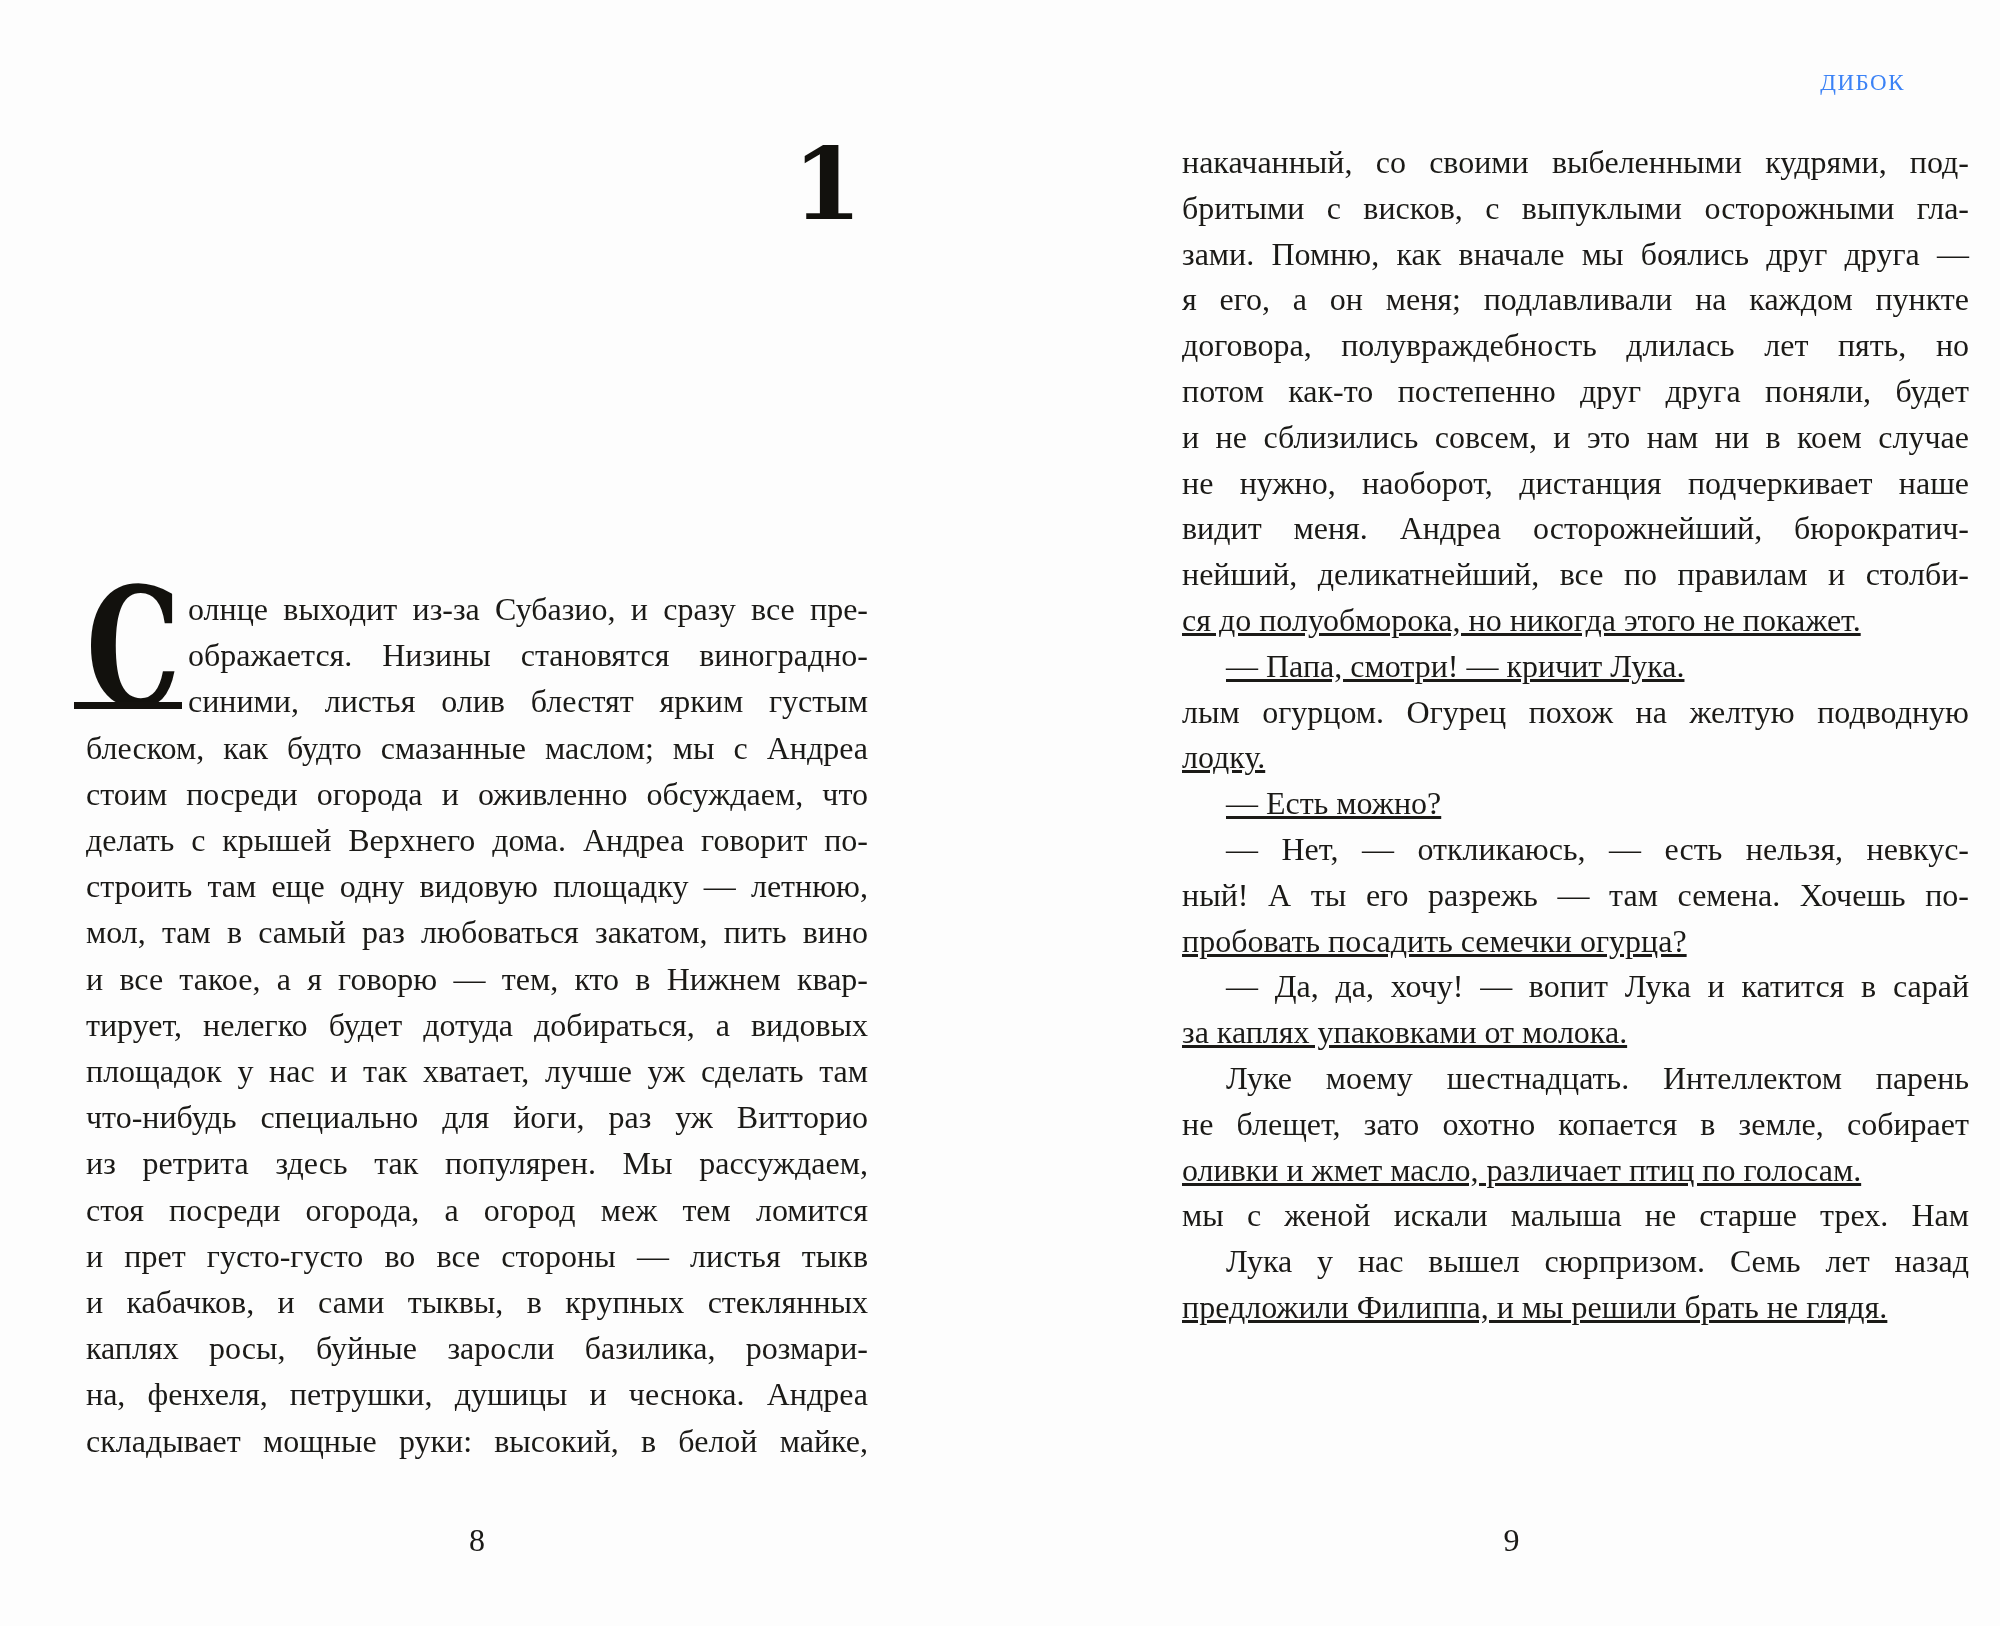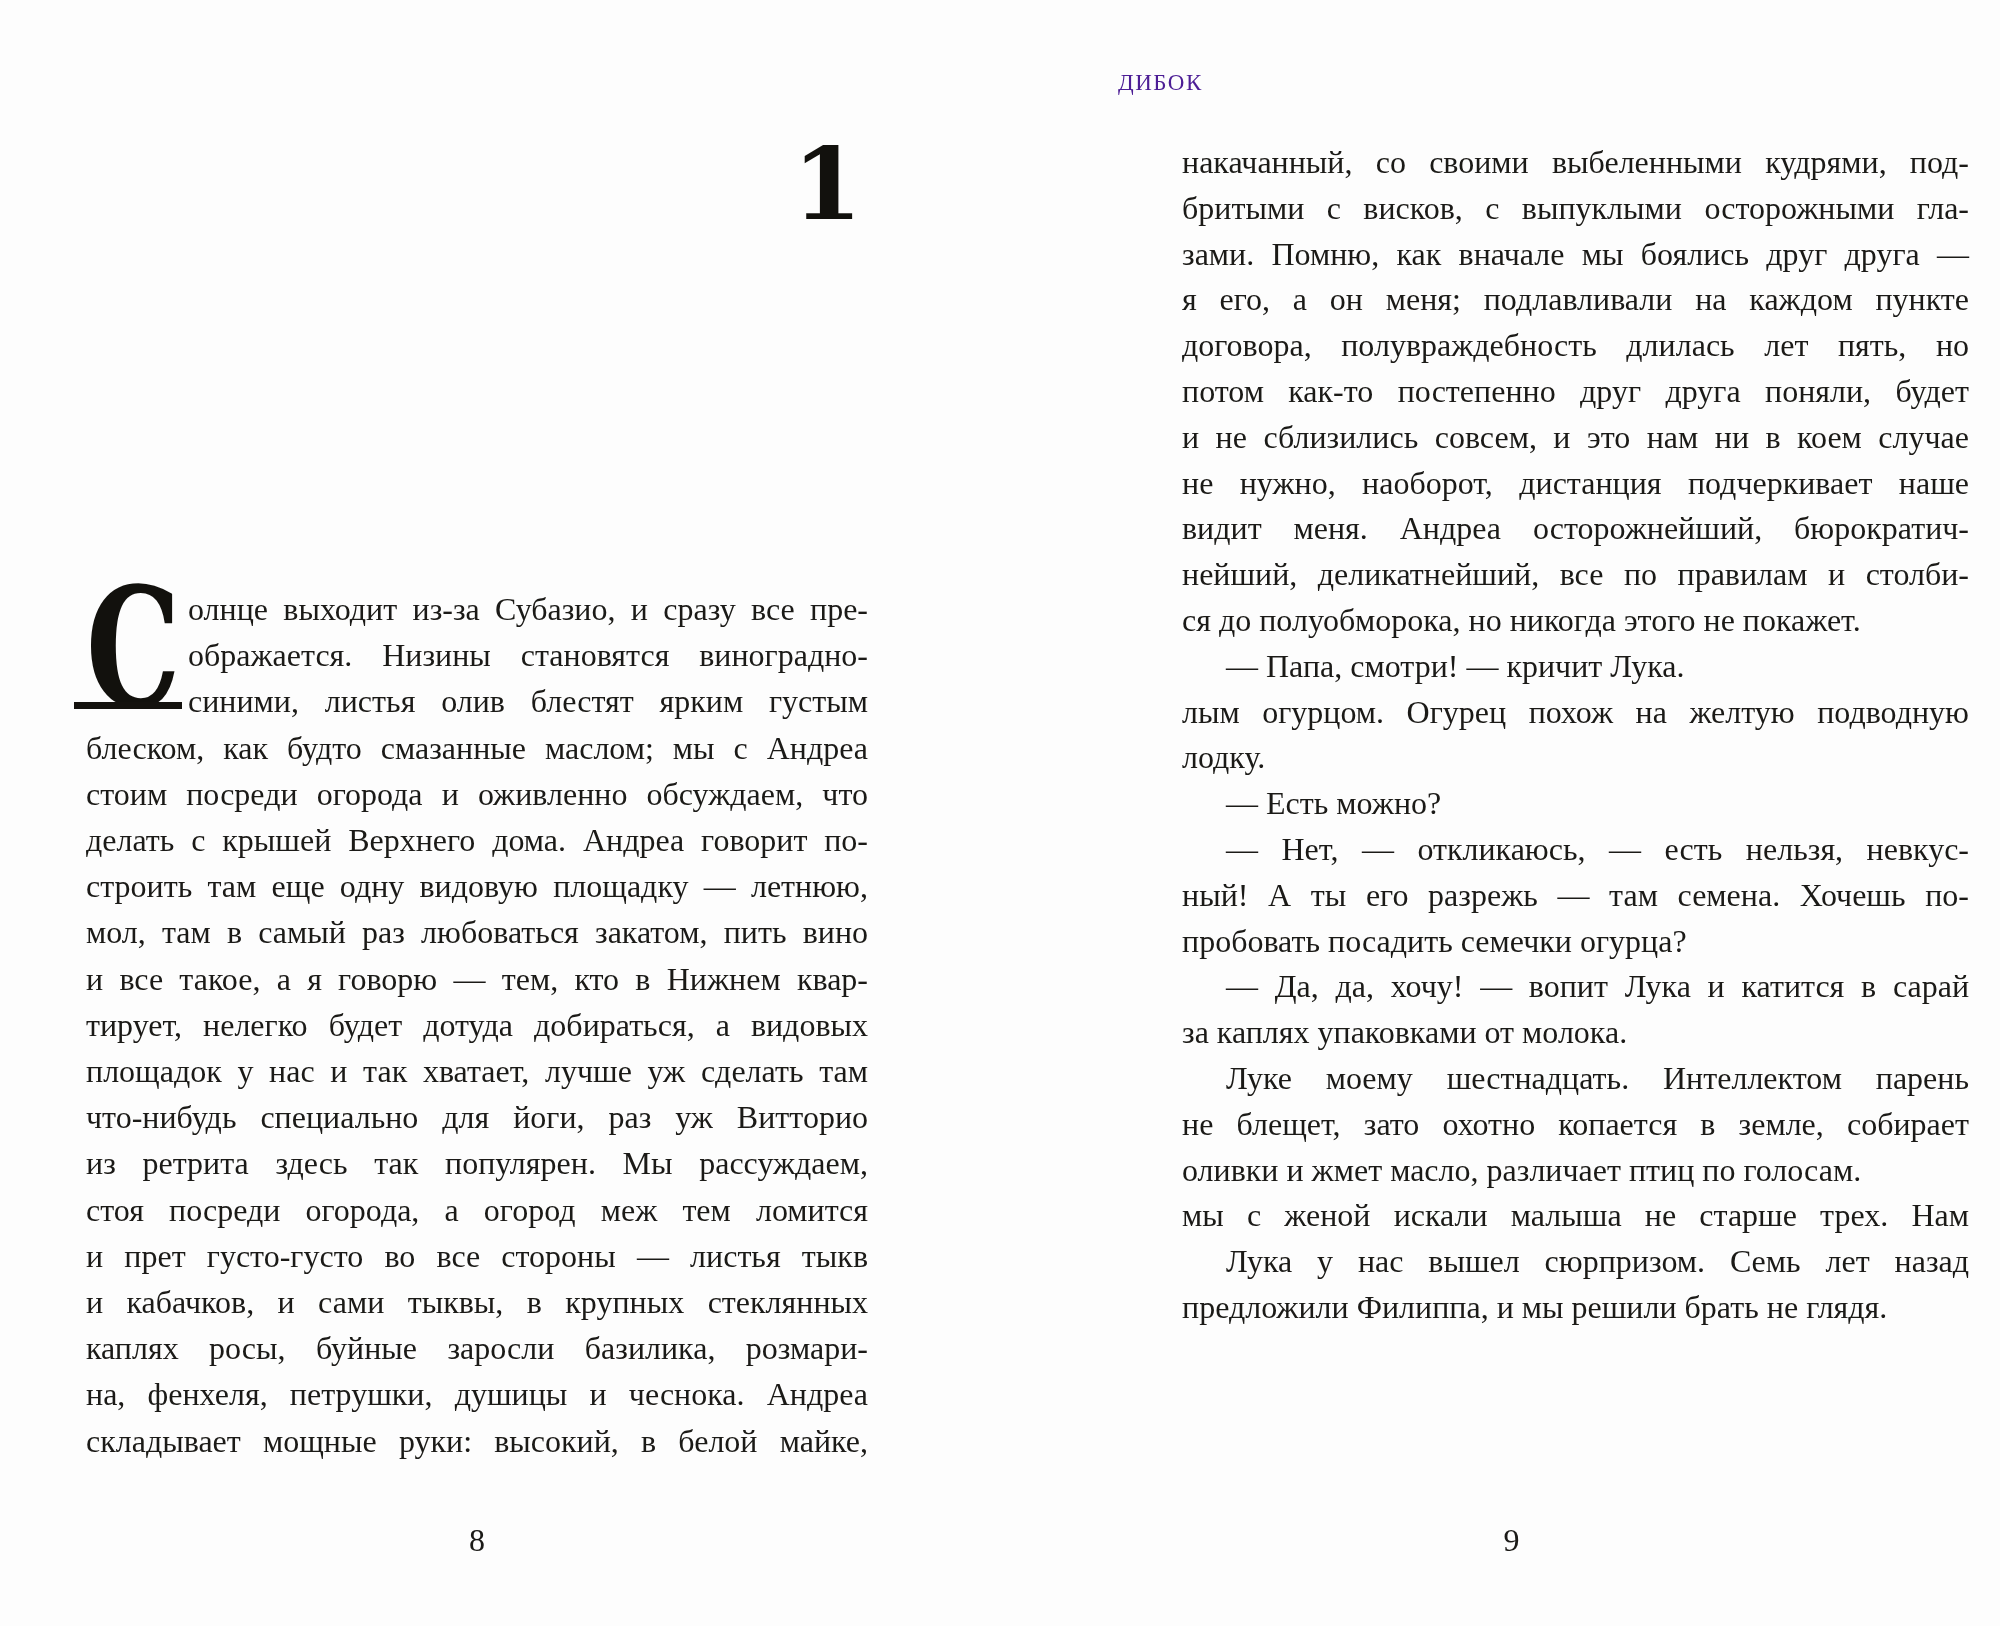--- a/index.html
+++ b/index.html
@@ -10,23 +10,24 @@
     color: #1b1a17;
     position: relative;
     overflow: hidden;
   }
   .spread { position: absolute; inset: 0; }
 
   
   .running-header {
     position: absolute;
     left: 1118px; top: 70px; width: 787px;
+    text-align: right;
     font-size: 23px;
     letter-spacing: 1.5px;
-    color: #4c1d95;
+    color: #3b82f6;
   }
 
   
   .chapter-number {
     position: absolute;
     left: 86px; top: 134px; width: 776px;
     text-align: right;
     font-family: "DejaVu Serif", serif;
     font-weight: bold;
     font-size: 100px;
@@ -40,21 +41,21 @@
     font-size: 32px;
     color: #1b1a17;
   }
   .text-col.left  { left: 86px;  top: 586px; width: 782px; line-height: 46.2px; }
   .text-col.right { left: 1182px; top: 140px; width: 787px; line-height: 45.8px; }
 
   .pline {
     text-align: justify;
     text-align-last: justify;
   }
-  .pline.endpara { text-align-last: left; }
+  .pline.endpara { text-align-last: left; text-decoration: underline; }
   .pline.indent  { text-indent: 44px; }
 
   
   .dropcap {
     float: left;
     width: 102px;
     height: 137px;
     position: relative;
   }
   .dropcap-glyph {

